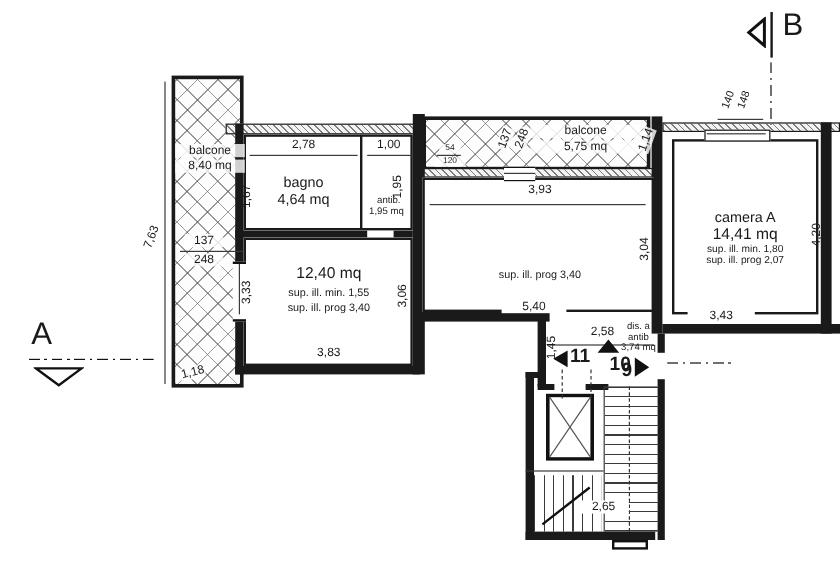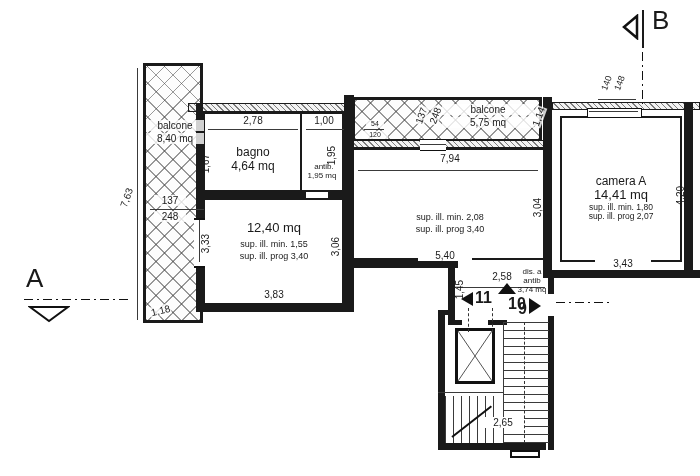--- a/index.html
+++ b/index.html
@@ -145,34 +145,33 @@
   <div class="lbl dim c" style="left:205px;top:289px;width:138px">3,83</div>
 
   <div class="lbl dim c onhatch" style="left:442px;top:104px;width:90px">balcone</div>
   <div class="lbl dim c onhatch" style="left:442px;top:117px;width:90px">5,75 mq</div>
   <div class="lbl dim r70 onhatch" style="left:412px;top:110px">137</div>
   <div class="lbl dim r70 onhatch" style="left:426px;top:110px">248</div>
   <div class="lbl dim r70 onhatch" style="left:528px;top:111px">1,14</div>
   <div class="lbl tiny c onhatch" style="left:366px;top:120px;width:16px">54</div>
   <div class="lbl tiny c onhatch" style="left:362px;top:131px;width:24px">120</div>
 
-  <div class="lbl dim c" style="left:360px;top:153px;width:180px">7,94</div>
-  <div class="lbl sup c" style="left:360px;top:212px;width:180px">sup. ill. min. 2,08</div>
+  <div class="lbl dim c" style="left:360px;top:153px;width:180px">3,93</div>
   <div class="lbl sup c" style="left:360px;top:224px;width:180px">sup. ill. prog 3,40</div>
   <div class="lbl dim r90" style="left:528px;top:202px">3,04</div>
   <div class="lbl dim c wbg" style="left:418px;top:250px;width:50px">5,40</div>
 
   <div class="lbl sup r70 onhatch" style="left:598px;top:78px">140</div>
   <div class="lbl sup r70 onhatch" style="left:611px;top:78px">148</div>
   <div class="lbl rname c" style="left:565px;top:175px;width:112px">camera A</div>
   <div class="lbl rarea c" style="left:565px;top:188px;width:112px">14,41 mq</div>
   <div class="lbl sup85 c" style="left:565px;top:203px;width:112px">sup. ill. min. 1,80</div>
   <div class="lbl sup85 c" style="left:565px;top:212px;width:112px">sup. ill. prog 2,07</div>
   <div class="lbl dim r90" style="left:671px;top:190px">4,20</div>
-  <div class="lbl dim c wbg" style="left:595px;top:258px;width:52px">3,43</div>
+  <div class="lbl dim c wbg" style="left:573px;top:258px;width:52px">3,43</div>
 
   <div class="lbl dim c" style="left:458px;top:271px;width:88px">2,58</div>
   <div class="lbl dim r90" style="left:450px;top:284px">1,45</div>
   <div class="lbl small8 c" style="left:515px;top:268px;width:34px">dis. a</div>
   <div class="lbl small8 c" style="left:511px;top:277px;width:42px">antib</div>
   <div class="lbl small8 c" style="left:511px;top:286px;width:42px">3,74 mq</div>
 
   <div class="abs tri-l" style="left:461px;top:292px"></div>
   <div class="lbl num" style="left:475px;top:289px">11</div>
   <div class="abs tri-u" style="left:498px;top:283px"></div>

